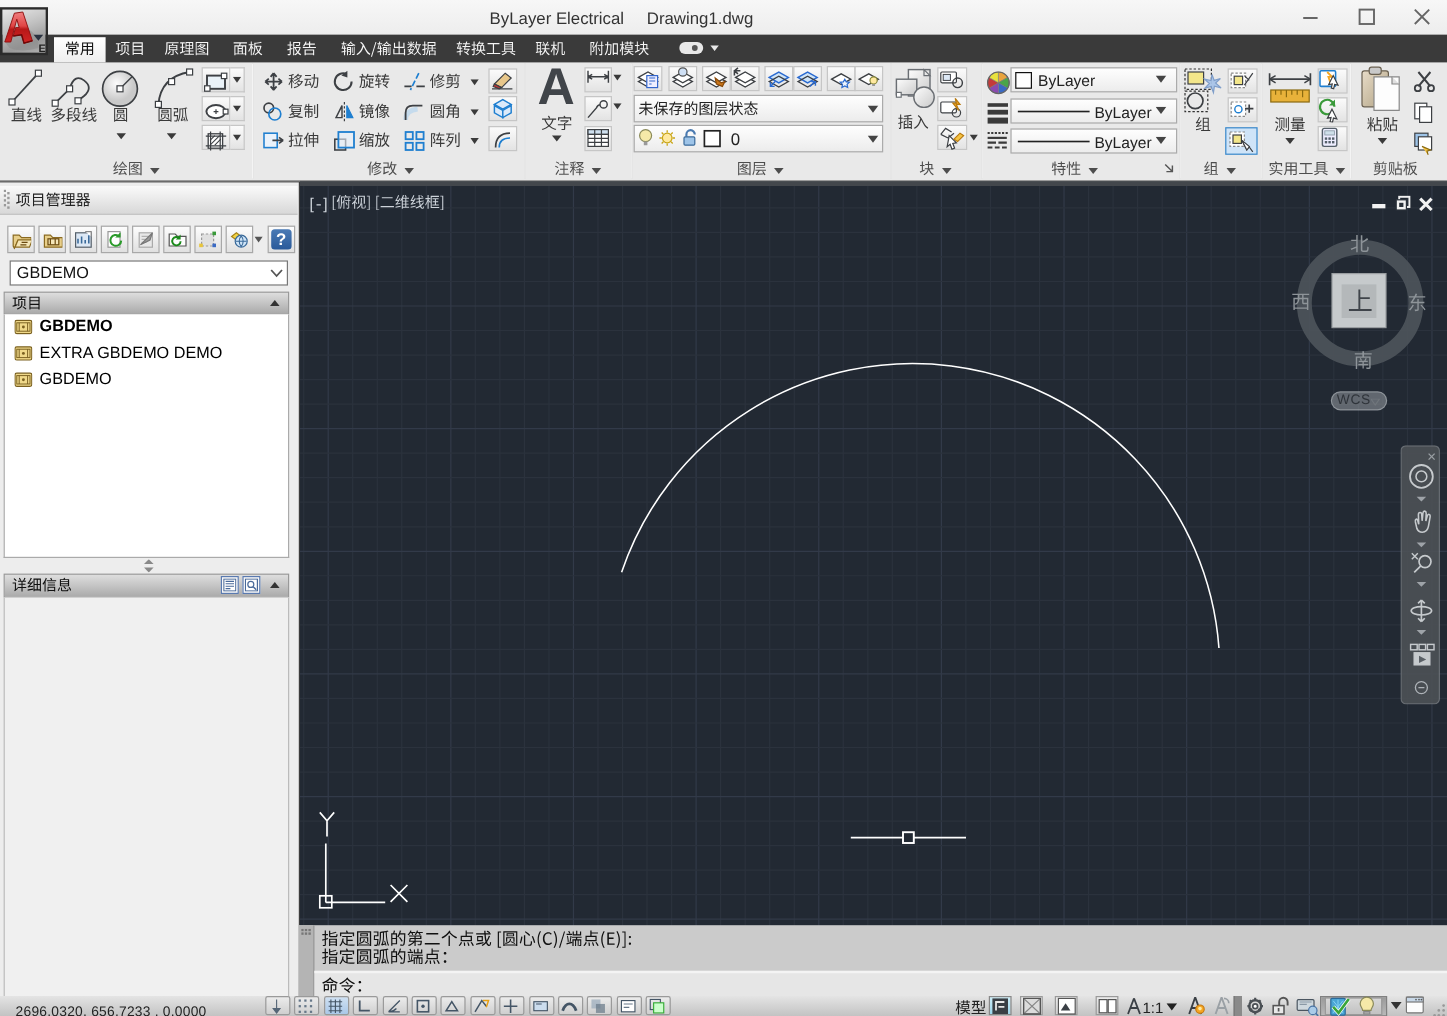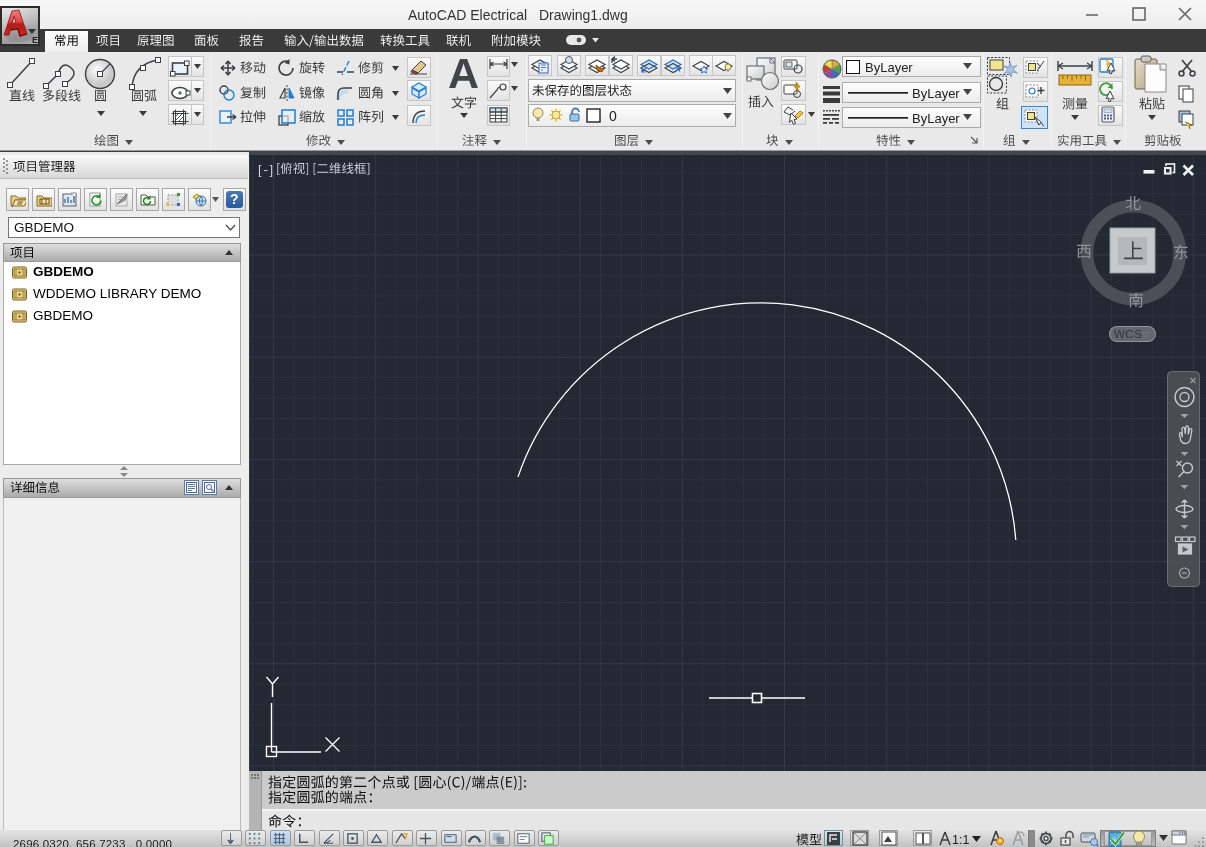--- a/index.html
+++ b/index.html
@@ -1,20 +1,20 @@
 <!DOCTYPE html>
 <html><head><meta charset="utf-8"><style>
 *{margin:0;padding:0;box-sizing:border-box}
 html,body{width:1206px;height:847px;overflow:hidden;font-family:"Liberation Sans",sans-serif;background:#3c3c3c;position:relative}
 .abs{position:absolute}
 svg{display:block}
 </style></head><body>
 
 <div class="abs" style="left:0;top:0;width:1206px;height:29px;background:linear-gradient(#f7f7f7,#ededed)"></div>
-<div class="abs" style="left:408px;top:7px;font-size:14px;color:#333">AutoCAD Electrical</div>
+<div class="abs" style="left:408px;top:7px;font-size:14px;color:#333">ByLayer Electrical</div>
 <div class="abs" style="left:539px;top:7px;font-size:14px;color:#333">Drawing1.dwg</div>
 <svg class="abs" style="left:1084px;top:6px" width="120" height="18" viewBox="0 0 120 18">
 <path d="M2 9H14" stroke="#666" stroke-width="1.6" fill="none"></path>
 <rect x="49" y="2" width="12" height="12" stroke="#666" stroke-width="1.6" fill="none"></rect>
 <path d="M95 2L107 14M107 2L95 14" stroke="#666" stroke-width="1.6" fill="none"></path>
 </svg>
 <div class="abs" style="left:0;top:29px;width:1206px;height:23px;background:#3a3a3a"></div>
 <div class="abs" style="left:0px;top:6px;width:40px;height:40px;background:linear-gradient(160deg,#e8e8e8 0%,#c2c2c2 40%,#9a9a9a 75%,#b0b0b0 100%);border:2px solid #2b2b2b"></div>
 <svg class="abs" style="left:2px;top:8px" width="36" height="36" viewBox="0 0 36 36">
 <defs>
@@ -659,21 +659,21 @@
     <path d="M4 3 v7 M11 3 v7" stroke="#7a6020" stroke-width="0.8"></path>
     <circle cx="7.5" cy="6.5" r="1.2" fill="#7a6020"></circle>
   </svg>
 <div class="abs" style="left:33px;top:264px;font-size:13.5px;font-weight:bold;color:#000">GBDEMO</div>
 <svg class="abs" style="left:12px;top:288px" width="15" height="13" viewBox="0 0 15 13">
     <rect x="0.5" y="1" width="14" height="11" rx="1.5" fill="#f0d98a" stroke="#7a6020"></rect>
     <rect x="2" y="3" width="11" height="7" fill="none" stroke="#7a6020" stroke-width="0.8"></rect>
     <path d="M4 3 v7 M11 3 v7" stroke="#7a6020" stroke-width="0.8"></path>
     <circle cx="7.5" cy="6.5" r="1.2" fill="#7a6020"></circle>
   </svg>
-<div class="abs" style="left:33px;top:286px;font-size:13.5px;color:#000">WDDEMO LIBRARY DEMO</div>
+<div class="abs" style="left:33px;top:286px;font-size:13.5px;color:#000">EXTRA GBDEMO DEMO</div>
 <svg class="abs" style="left:12px;top:310px" width="15" height="13" viewBox="0 0 15 13">
     <rect x="0.5" y="1" width="14" height="11" rx="1.5" fill="#f0d98a" stroke="#7a6020"></rect>
     <rect x="2" y="3" width="11" height="7" fill="none" stroke="#7a6020" stroke-width="0.8"></rect>
     <path d="M4 3 v7 M11 3 v7" stroke="#7a6020" stroke-width="0.8"></path>
     <circle cx="7.5" cy="6.5" r="1.2" fill="#7a6020"></circle>
   </svg>
 <div class="abs" style="left:33px;top:308px;font-size:13.5px;color:#000">GBDEMO</div>
 <svg class="abs" style="left:118px;top:466px" width="12" height="11" viewBox="0 0 12 11">
     <path d="M2 4 l4 -4 l4 4 z" fill="#888"></path>
     <path d="M2 7 l4 4 l4 -4 z" fill="#888"></path>

